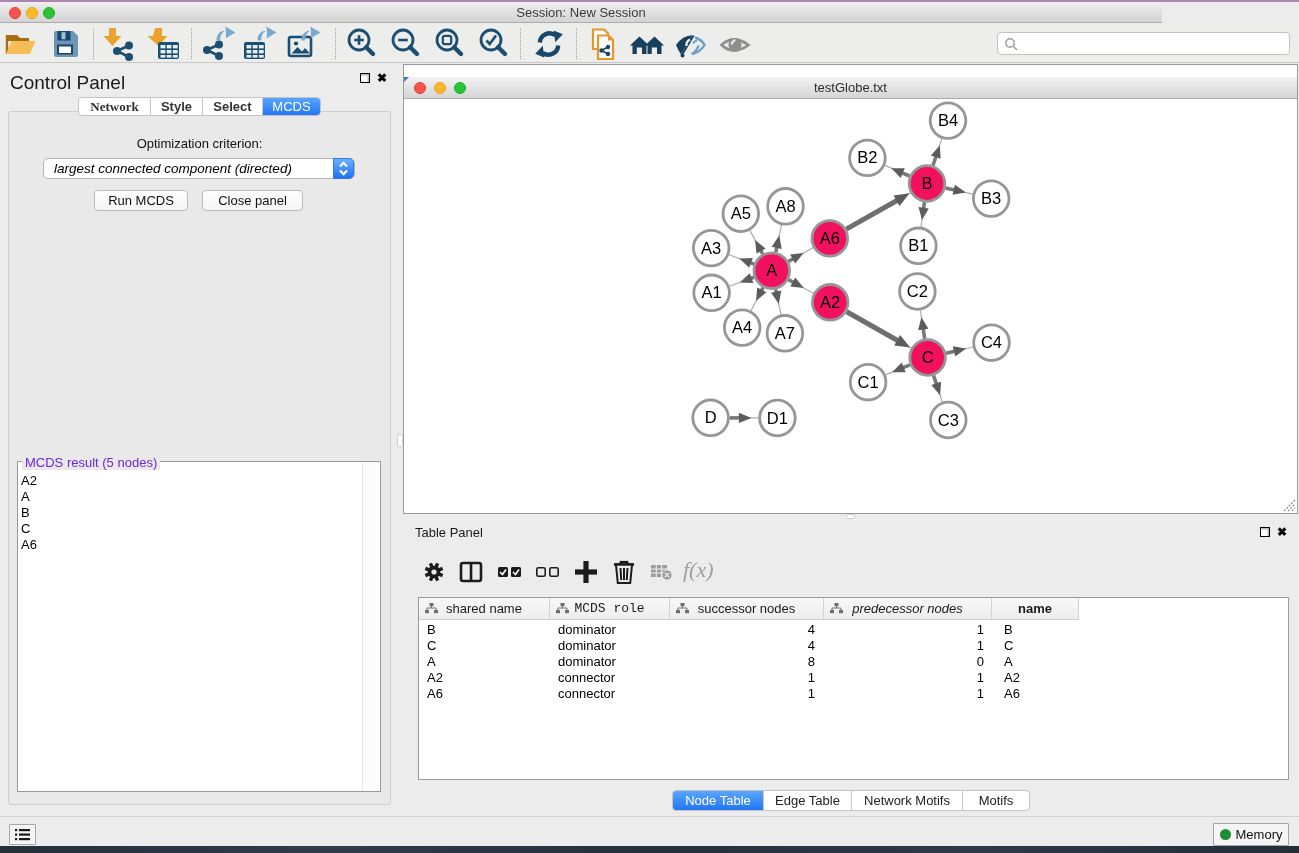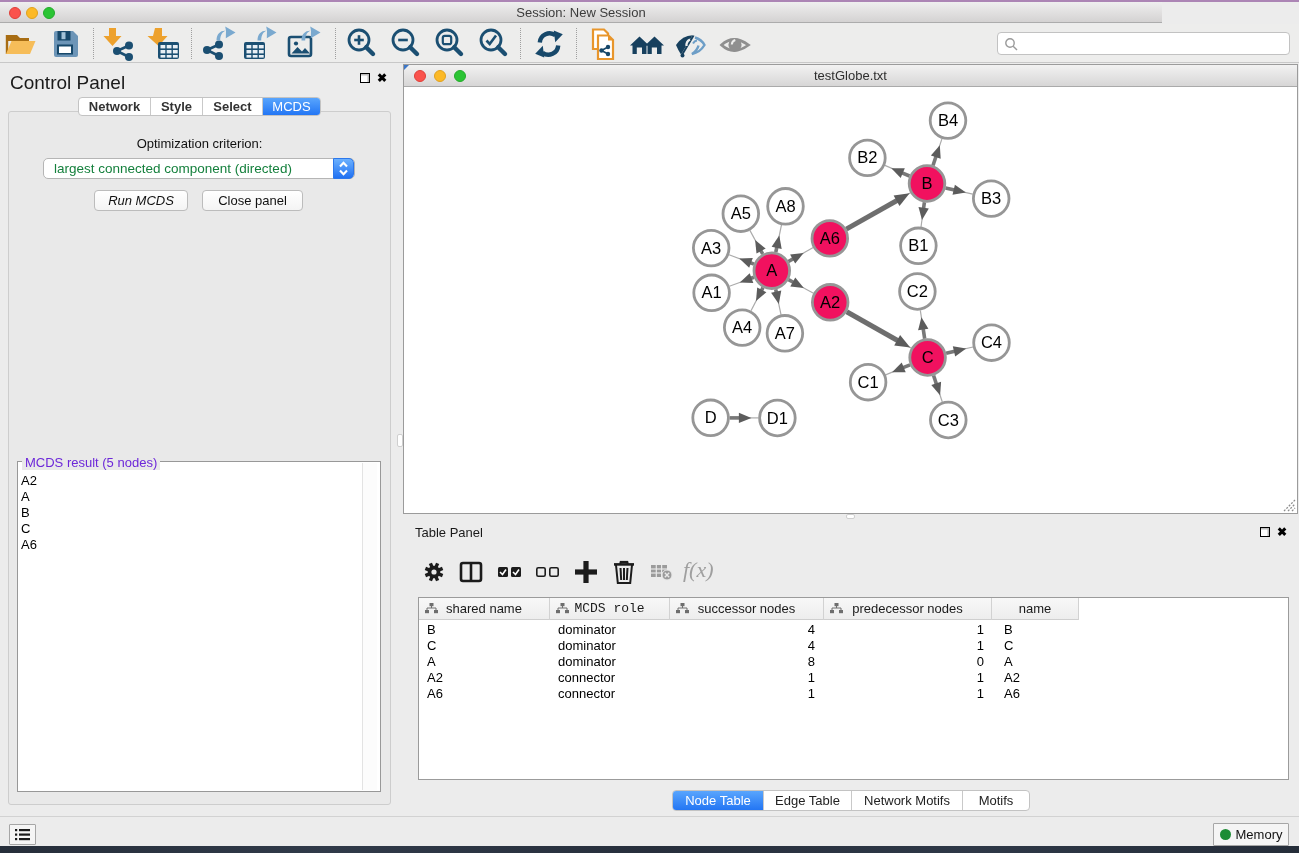--- a/index.html
+++ b/index.html
@@ -18,32 +18,32 @@
 #cp-title { left:10px; top:72px; font-size:19px; color:#1a1a1a; }
 #cp-float { left:360px; top:73px; width:10px; height:10px; border:1.4px solid #000; background:#fff; box-shadow:inset -1.5px 1.5px 0 #bbb; }
 #cp-close { left:377px; top:71px; font-size:12px; font-weight:bold; color:#000; }
 #cp-panel { left:8px; top:111px; width:383px; height:694px; background:#e9e9e9; border:1px solid #cdcdcd; border-radius:3px; }
 #tabs { left:78px; top:97px; width:243px; height:19px; display:flex; border:1px solid #c3c3c3; border-radius:4px; background:#fff; overflow:hidden; }
 #tabs .tab { flex:none; text-align:center; font-size:13px; font-weight:bold; color:#333; line-height:18px; border-right:1px solid #c9c9c9; }
 #tabs .tab:last-child { border-right:none; }
 #tabs .tab.sel { background:linear-gradient(#59a5fd,#2376f4); color:#fff; font-weight:normal; }
 #opt-label { left:8px; top:136px; width:383px; text-align:center; font-size:13px; color:#111; }
 #dropdown { left:43px; top:158px; width:312px; height:21px; background:#fff; border:1px solid #b5b5b5; border-radius:5px; }
-#dropdown .txt { position:absolute; left:10px; top:2px; font-size:13.5px; color:#15803d; }
+#dropdown .txt { position:absolute; left:10px; top:2px; font-size:13.5px; color:#000000;font-style:italic; }
 #dd-btn { position:absolute; right:0px; top:-1px; width:21px; height:21px; background:linear-gradient(#6cb1fe,#2071f2); border-radius:0 5px 5px 0; border:1px solid #2c78ec; }
 .btn { position:absolute; background:linear-gradient(#ffffff,#f4f4f4); border:1px solid #bcbcbc; border-radius:4px; font-size:13px; color:#111; text-align:center; }
-#btn-run { left:94px; top:190px; width:94px; height:21px; line-height:19px;font-style:italic; }
+#btn-run { left:94px; top:190px; width:94px; height:21px; line-height:19px; }
 #btn-close { left:202px; top:190px; width:101px; height:21px; line-height:19px; }
 #mcds-box { left:17px; top:461px; width:364px; height:331px; border:1px solid #989898; background:#fff; }
 #mcds-legend { left:22px; top:455px; background:#e9e9e9; padding:0 3px; font-size:13px; color:#6d28d9; }
 #mcds-list { left:21px; top:473px; width:342px; font-size:13px; color:#000; line-height:16px; }
 #mcds-scroll { left:362px; top:463px; width:15px; height:327px; background:#fcfcfc; border-left:1px solid #e3e3e3; }
 
 #netwin { left:403px; top:64px; width:895px; height:450px; border:1px solid #9b9b9b; background:#fff; }
-#net-titlebar { position:absolute; left:0; top:0; width:100%; height:22px; background:linear-gradient(#f2f2f2,#d7d6d6); border-bottom:1px solid #aaa; }
+#net-titlebar { position:absolute; left:0; top:12px; width:100%; height:22px; background:linear-gradient(#f2f2f2,#d7d6d6); border-bottom:1px solid #aaa; }
 #net-titlebar .title { width:100%; text-align:center; font-size:13px; color:#2e2e2e; line-height:22px; }
 #graph { position:absolute; left:0px; top:22px; }
 
 #tp-title { left:415px; top:525px; font-size:13px; color:#1a1a1a; }
 #tp-float { left:1260px; top:527px; width:10px; height:10px; border:1.4px solid #000; background:#fff; box-shadow:inset -1.5px 1.5px 0 #bbb; }
 #tp-close { left:1277px; top:525px; font-size:12px; font-weight:bold; color:#000; }
 #tp-toolbar { left:417px; top:551px; width:872px; height:42px; }
 #tbl { left:418px; top:597px; width:871px; height:183px; background:#fff; border:1px solid #9b9b9b; }
 #tbl-header { position:absolute; left:0; top:0; width:660px; height:22px; background:linear-gradient(#f8f8f8,#ededed); border-bottom:1px solid #cfcfcf; display:flex; }
 #tbl-header .hc { position:relative; height:22px; border-right:1px solid #d2d2d2; font-size:13px; color:#1a1a1a; text-align:center; line-height:21px; }
@@ -200,21 +200,21 @@
         <circle cx="6" cy="6" r="4.2" fill="none" stroke="#9a9a9a" stroke-width="1.4"></circle>
         <line x1="9.2" y1="9.2" x2="13" y2="13" stroke="#9a9a9a" stroke-width="1.4"></line>
       </svg>
     </div>
   </div>
 <div id="cp-title" class="abs">Control Panel</div>
 <div id="cp-float" class="abs"></div>
 <div id="cp-close" class="abs">✖</div>
 <div id="cp-panel" class="abs"></div>
 <div id="tabs" class="abs">
-  <div class="tab" style="width:72px;">Network</div>
+  <div class="tab" style="width:72px;font-family:Liberation Serif, serif;">Network</div>
   <div class="tab" style="width:52px;">Style</div>
   <div class="tab" style="width:60px;">Select</div>
   <div class="tab sel" style="width:57px;">MCDS</div>
 </div>
 <div id="opt-label" class="abs">Optimization criterion:</div>
 <div id="dropdown" class="abs">
     <span class="txt">largest connected component (directed)</span>
   <div id="dd-btn"><svg width="19" height="19" viewBox="0 0 19 19">
         <path d="M6 7.5 L9.5 3.8 L13 7.5 M6 11.5 L9.5 15.2 L13 11.5" stroke="#fff" stroke-width="2.1" fill="none"></path>
       </svg></div>
@@ -440,29 +440,29 @@
           </g>
         </svg>MCDS role</div>
     <div class="hc" style="width:154px;"><svg width="13" height="11" viewBox="0 0 13 11" style="position:absolute;left:6px;top:5px;">
           <g fill="#6e6e6e">
             <rect x="4.5" y="0" width="4" height="3.2"></rect>
             <rect x="0" y="7" width="4" height="3.2"></rect>
             <rect x="9" y="7" width="4" height="3.2"></rect>
             <path d="M6.5 3 v2 M2 7 V5 h9 v2" stroke="#6e6e6e" stroke-width="1" fill="none"></path>
           </g>
         </svg>successor nodes</div>
-    <div class="hc" style="width:168px;"><svg width="13" height="11" viewBox="0 0 13 11" style="position:absolute;left:6px;top:5px;">
+    <div class="hc" style="width:168px;font-style:italic;"><svg width="13" height="11" viewBox="0 0 13 11" style="position:absolute;left:6px;top:5px;">
           <g fill="#6e6e6e">
             <rect x="4.5" y="0" width="4" height="3.2"></rect>
             <rect x="0" y="7" width="4" height="3.2"></rect>
             <rect x="9" y="7" width="4" height="3.2"></rect>
             <path d="M6.5 3 v2 M2 7 V5 h9 v2" stroke="#6e6e6e" stroke-width="1" fill="none"></path>
           </g>
         </svg>predecessor nodes</div>
-    <div class="hc" style="width:87px;border-right:1px solid #d2d2d2;">name</div>
+    <div class="hc" style="width:87px;border-right:1px solid #d2d2d2;font-weight:bold;">name</div>
   </div>
   <div class="row" style="left:8px;top:24px;">B</div>
     <div class="row" style="left:139px;top:24px;">dominator</div>
     <div class="row" style="left:252px;top:24px;width:144px;text-align:right;">4</div>
     <div class="row" style="left:406px;top:24px;width:159px;text-align:right;">1</div>
     <div class="row" style="left:585px;top:24px;">B</div>
     <div class="row" style="left:8px;top:40px;">C</div>
     <div class="row" style="left:139px;top:40px;">dominator</div>
     <div class="row" style="left:252px;top:40px;width:144px;text-align:right;">4</div>
     <div class="row" style="left:406px;top:40px;width:159px;text-align:right;">1</div>

